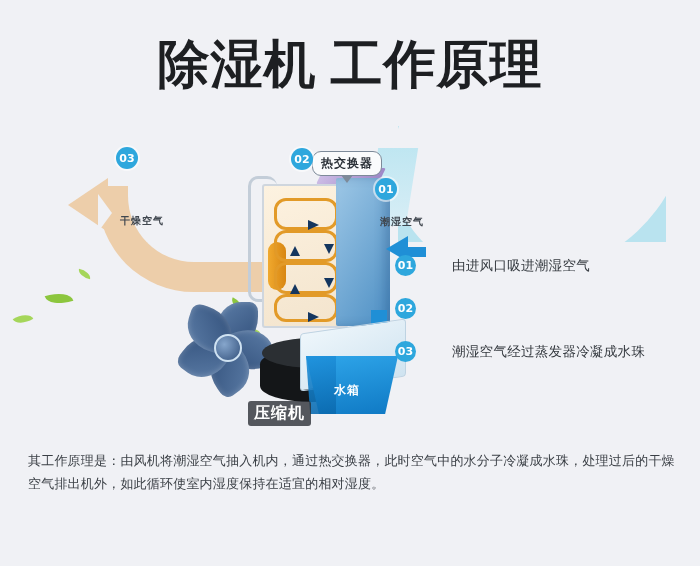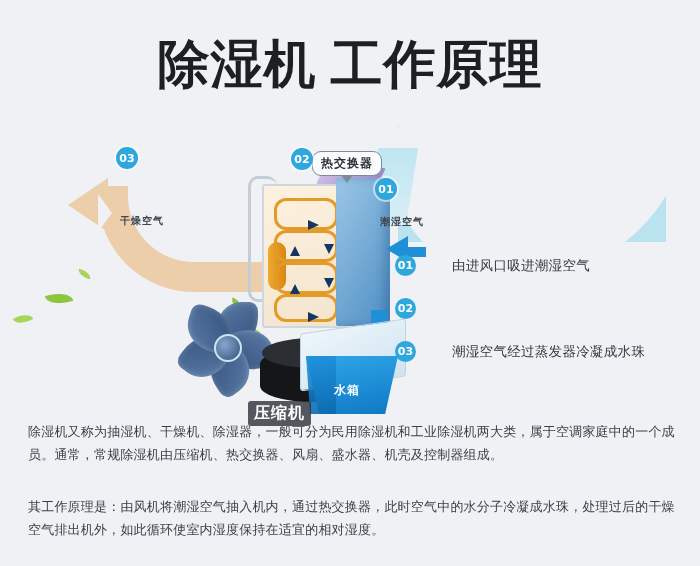--- a/index.html
+++ b/index.html
@@ -333,17 +333,16 @@
     <div class="step">
       <span class="step-num">02</span>
     </div>
     <div class="step">
       <span class="step-num">03</span>
       <span class="step-txt">潮湿空气经过蒸发器冷凝成水珠</span>
     </div>
   </div>
 
   <div class="copy">
-    <p>除湿机又称为抽湿机、干燥机、除湿器，一般可分为民用除湿机和工业除湿机两大类，属于空调家庭中的一个成员。通常，常规除湿机由压缩机、热交换器、风扇、盛水器、机壳及控制器组成。</p>
     <p class="gap">其工作原理是：由风机将潮湿空气抽入机内，通过热交换器，此时空气中的水分子冷凝成水珠，处理过后的干燥空气排出机外，如此循环使室内湿度保持在适宜的相对湿度。</p>
   </div>
 
 </div>
 
 </body></html>

